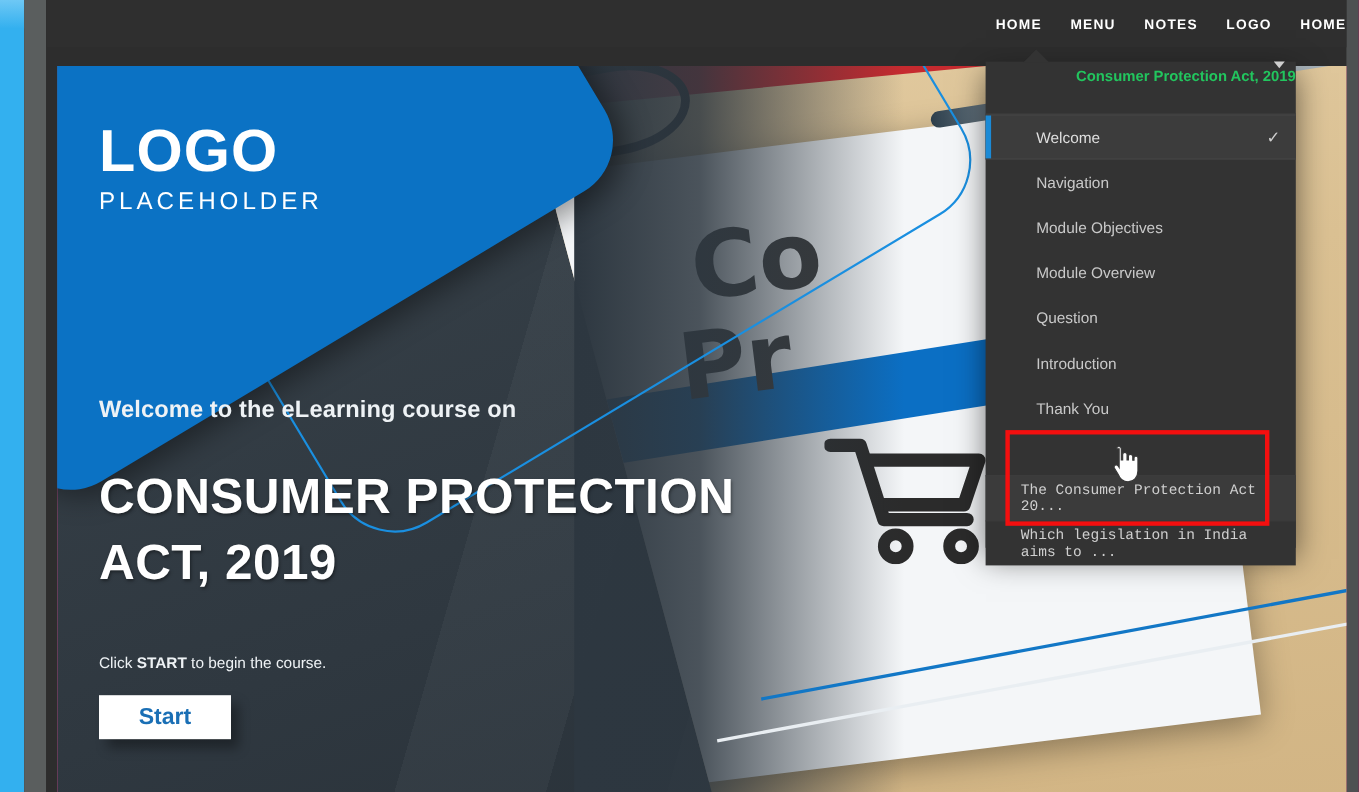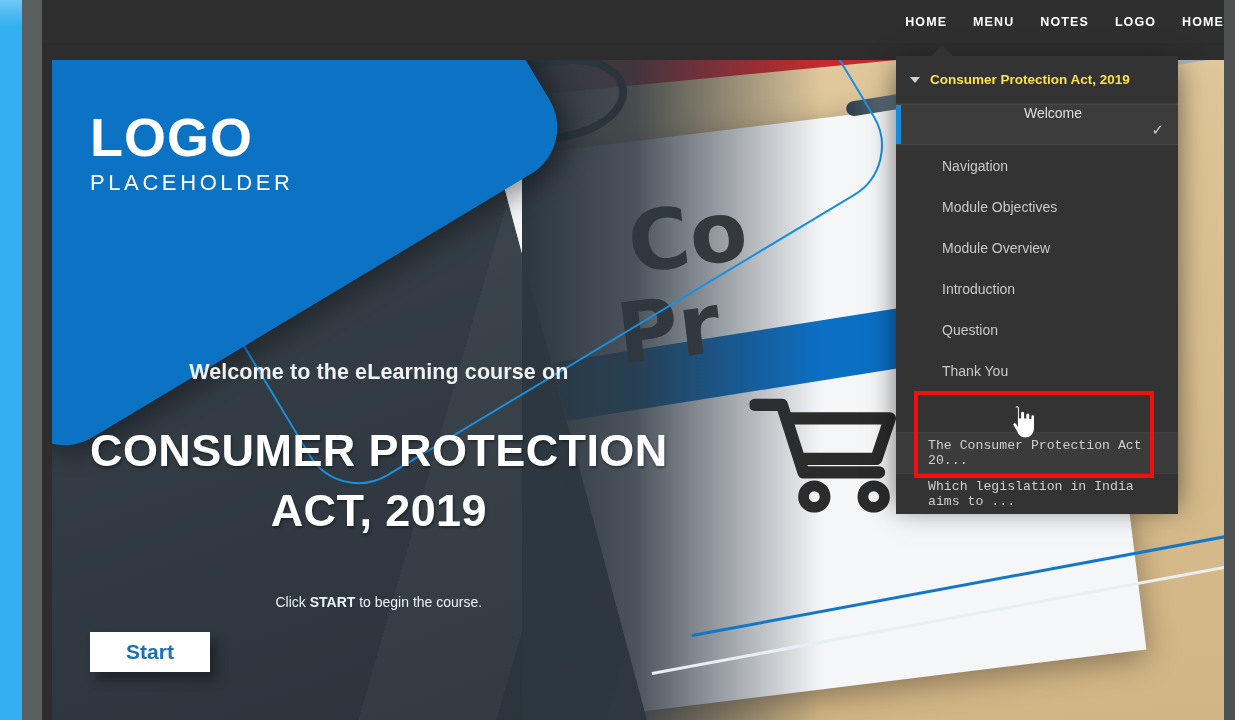--- a/index.html
+++ b/index.html
@@ -113,21 +113,21 @@
     border:2px solid #1a8fe0; border-radius:58px;
     transform:rotate(-31deg);
     background:transparent;
   }
   
   .diag-line{ position:absolute; height:3px; transform:rotate(-10.5deg); transform-origin:left center; }
   #dl-blue{ left:640px; top:574px; width:620px; background:#1277c6; }
   #dl-white{ left:600px; top:612px; width:660px; background:#e9eef2; }
 
   
-  #copy{ position:absolute; left:38px; top:300px; z-index:8;text-align:center; }
+  #copy{ position:absolute; left:38px; top:300px; z-index:8; }
   #kicker{ color:#eef2f5; font-size:21.5px; font-weight:bold; letter-spacing:0.1px; }
   #headline{ color:#ffffff; font-size:45px; font-weight:bold; line-height:1.34;
              margin-top:36px; letter-spacing:0.4px; text-shadow:1px 2px 3px rgba(0,0,0,0.4); }
   #cta{ color:#eef2f5; font-size:14px; margin-top:52px; }
   #cta b{ font-weight:bold; }
   #start-btn{
     margin-top:22px; width:120px; height:40px; background:#ffffff;
     display:flex; align-items:center; justify-content:center;
     color:#1a6fb5; font-size:21px; font-weight:bold; cursor:pointer;
     box-shadow:7px 8px 10px rgba(0,0,0,0.35);
@@ -138,37 +138,38 @@
     position:absolute; left:896px; top:56px; width:282px; height:442px;
     background:#333333; z-index:40;
     box-shadow:0 10px 26px rgba(0,0,0,0.55);
   }
   #menu-caret{
     position:absolute; left:930px; top:45px; width:0; height:0;
     border-left:12px solid transparent; border-right:12px solid transparent;
     border-bottom:12px solid #333333; z-index:41;
   }
   #menu-title-row{
-    height:48px; display:flex; align-items:center; padding-left:14px;
-    color:#fde047; font-size:13.5px; font-weight:bold;
+    height:48px; display:flex; align-items:flex-end; padding-left:14px;
+    color:#22c55e; font-size:13.5px; font-weight:bold;
     border-bottom:1px solid #3d3d3d;
+    flex-direction:column;
   }
   #menu-caret-toggle{
     width:0; height:0; margin-right:10px;
     border-left:5px solid transparent; border-right:5px solid transparent;
     border-top:6px solid #cfcfcf; cursor:pointer;
   }
   .menu-item{
     height:41px; display:flex; align-items:center; position:relative;
     padding-left:46px; padding-right:14px;
     color:#c9c9c9; font-size:14px; cursor:pointer;
   }
   .menu-item.active{
     background:#3c3c3c; color:#dfdfdf;
-    border-top:1px solid #474747; border-bottom:1px solid #474747;flex-direction:column;
+    border-top:1px solid #474747; border-bottom:1px solid #474747;
   }
   .menu-item.active::before{
     content:""; position:absolute; left:0; top:0; width:5px; height:100%;
     background:#1b8ad6;
   }
   .check{ margin-left:auto; color:#cfcfcf; font-size:15px; }
 
   
   #result-group{
     position:absolute; left:0; top:376px; width:282px;font-family:Liberation Mono, monospace;
@@ -265,24 +266,24 @@
   <div class="menu-item">
     <span>Navigation</span>
   </div>
   <div class="menu-item">
     <span>Module Objectives</span>
   </div>
   <div class="menu-item">
     <span>Module Overview</span>
   </div>
   <div class="menu-item">
+    <span>Question</span>
+  </div>
+  <div class="menu-item">
     <span>Introduction</span>
-  </div>
-  <div class="menu-item">
-    <span>Question</span>
   </div>
   <div class="menu-item">
     <span>Thank You</span>
   </div>
 
   <div id="result-group">
     <div class="result-item hover">The Consumer Protection Act 20...</div>
     <div class="result-item">Which legislation in India aims to ...</div>
   </div>
 </div>

